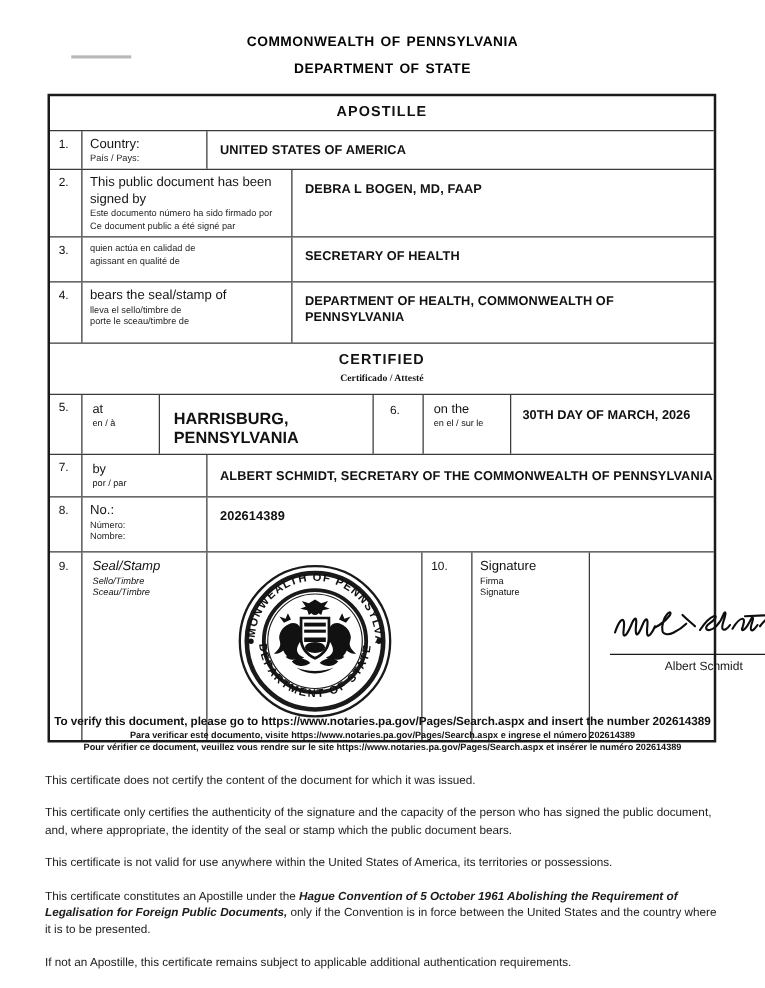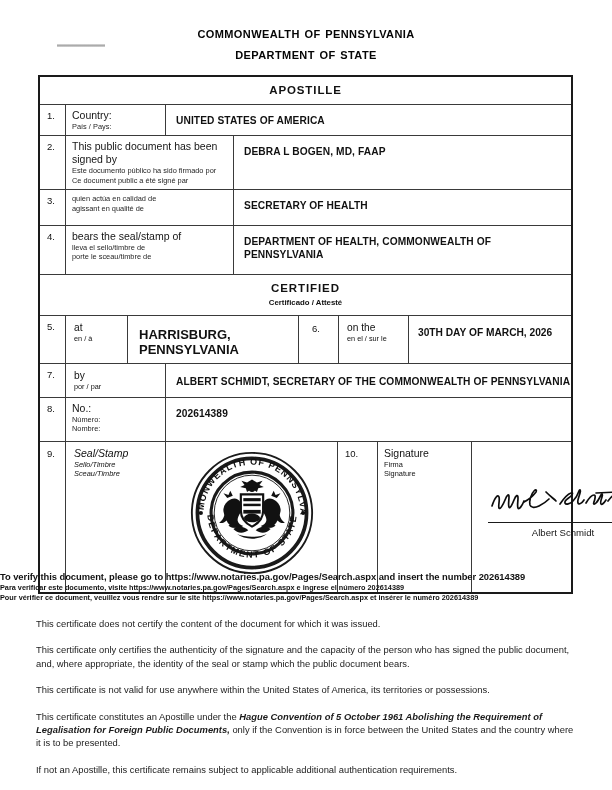--- a/index.html
+++ b/index.html
@@ -110,20 +110,21 @@
     line-height: 15px;
   }
   .band .t2 {
     font-size: 8.6px;
     line-height: 12px;
     margin-top: 1px;
   }
   .band.certified .t2 {
     font-weight: bold;
     font-size: 7.8px;
+    font-family: Liberation Serif, serif;
   }
 
   
   .c-label-sm {
     width: 62px;
     flex: 0 0 62px;
     border-right: 1px solid #3a3a3a;
     padding: 6px 0 4px 8px;
     box-sizing: border-box;
   }
@@ -222,21 +223,21 @@
     width: 124px;
     height: 124px;
   }
 
   
   .verify {
     position: absolute;
     left: 0;
     top: 570px;
     width: 612px;
-    text-align: left;
+    text-align: center;
   }
   .verify .v1 {
     font-weight: bold;
     font-size: 9.4px;
     line-height: 13px;
     letter-spacing: -0.05px;
   }
   .verify .v2, .verify .v3 {
     font-weight: bold;
     font-size: 7.3px;
@@ -281,21 +282,21 @@
       <div class="en">Country:</div>
       <div class="sub">País / Pays:</div>
     </div>
     <div class="c-value">UNITED STATES OF AMERICA</div>
   </div>
 
   <div class="row">
     <div class="cell c-num">2.</div>
     <div class="cell c-label" style="width:168px;flex:0 0 168px;">
       <div class="en">This public document has been signed by</div>
-      <div class="sub">Este documento público ha sido firmado por</div>
+      <div class="sub">Este documento número ha sido firmado por</div>
       <div class="sub">Ce document public a été signé par</div>
     </div>
     <div class="c-value">DEBRA L BOGEN, MD, FAAP</div>
   </div>
 
   <div class="row">
     <div class="cell c-num">3.</div>
     <div class="cell c-label" style="width:168px;flex:0 0 168px;padding-bottom:12px;">
       <div class="sub">quien actúa en calidad de</div>
       <div class="sub">agissant en qualité de</div>

